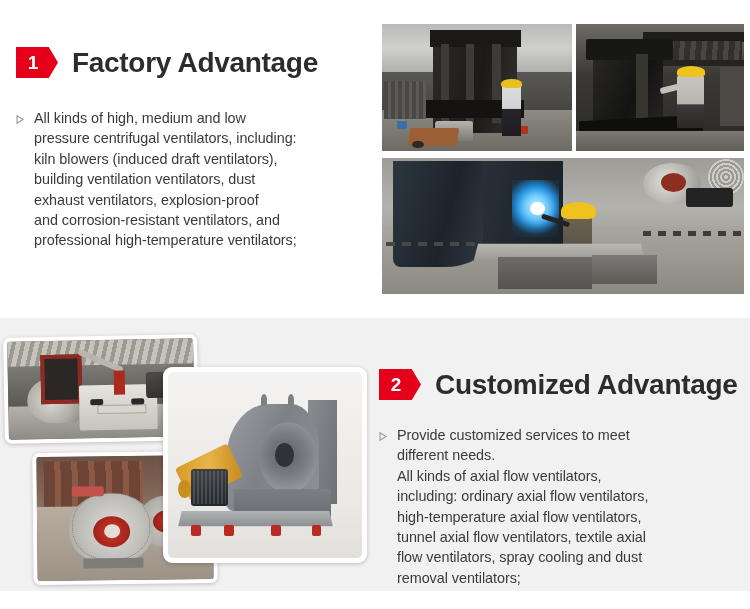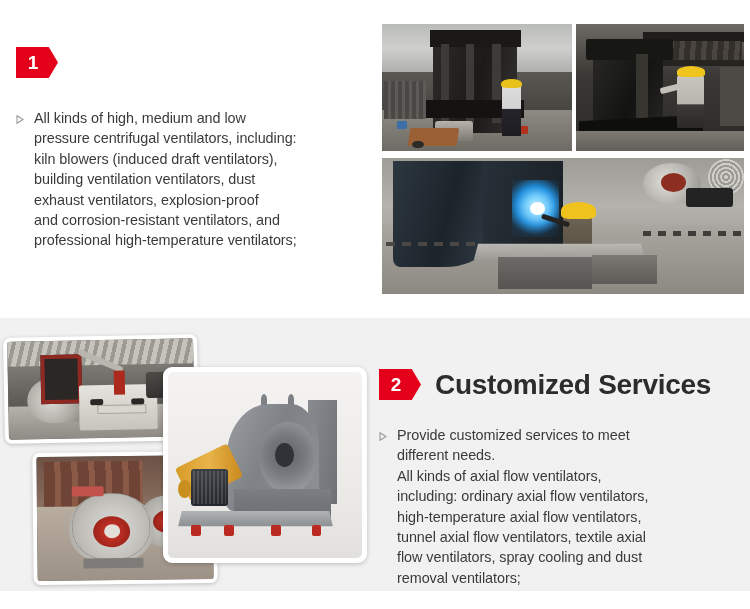--- a/index.html
+++ b/index.html
@@ -521,20 +521,21 @@
 
 <div class="page">
 
   <div class="sec1-bg"></div>
   <div class="sec2-bg"></div>
   <div class="footer-bg"></div>
 
   <div class="sec1-left">
     <div class="heading-row">
       <div class="badge">1</div>
+      <div class="heading-text">Factory Advantage</div>
     </div>
     <div class="copy-row sec1-copy">
       <span class="bullet">
         <svg width="8" height="9" viewBox="0 0 8 9">
             <path d="M1 0.7 L7 4.5 L1 8.3 Z" fill="none" stroke="#9a9a9a" stroke-width="1.1"></path>
           </svg>
       </span>
       <div class="copy-text">All kinds of high, medium and low
 pressure centrifugal ventilators, including:
 kiln blowers (induced draft ventilators),
@@ -659,21 +660,21 @@
       <div class="foot f1"></div>
       <div class="foot f2"></div>
       <div class="foot f3"></div>
       <div class="foot f4"></div>
     </div>
   </div>
 
   <div class="sec2-right">
     <div class="heading-row">
       <div class="badge">2</div>
-      <div class="heading-text">Customized Services</div>
+      <div class="heading-text">Customized Advantage</div>
     </div>
     <div class="copy-row sec2-copy">
       <span class="bullet">
         <svg width="8" height="9" viewBox="0 0 8 9">
             <path d="M1 0.7 L7 4.5 L1 8.3 Z" fill="none" stroke="#9a9a9a" stroke-width="1.1"></path>
           </svg>
       </span>
       <div class="copy-text">Provide customized services to meet
 different needs.
 All kinds of axial flow ventilators,

